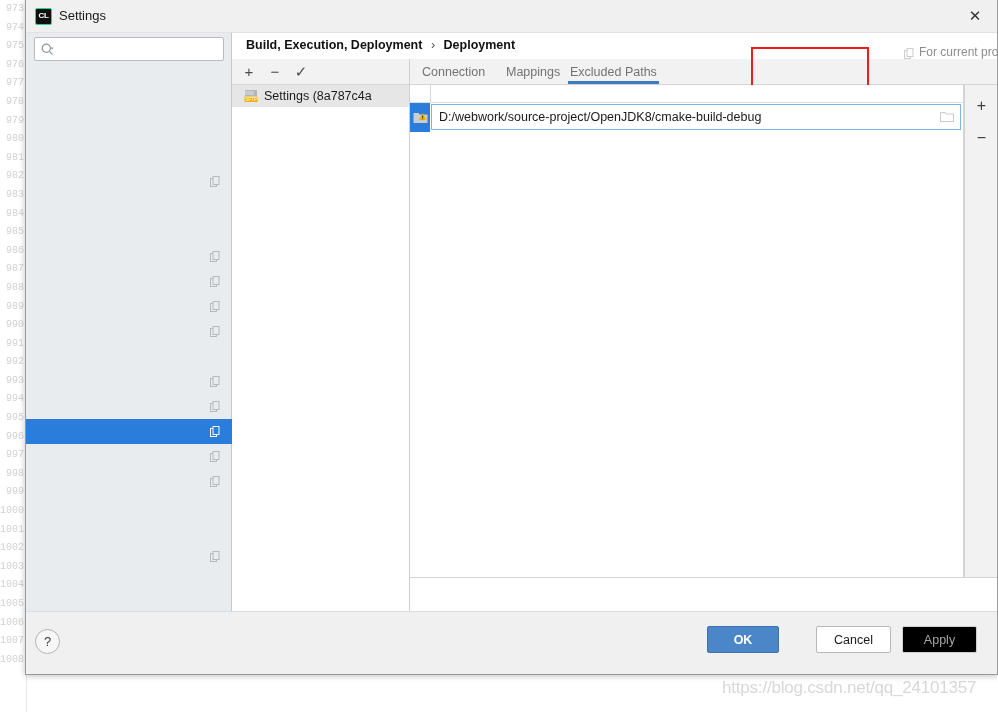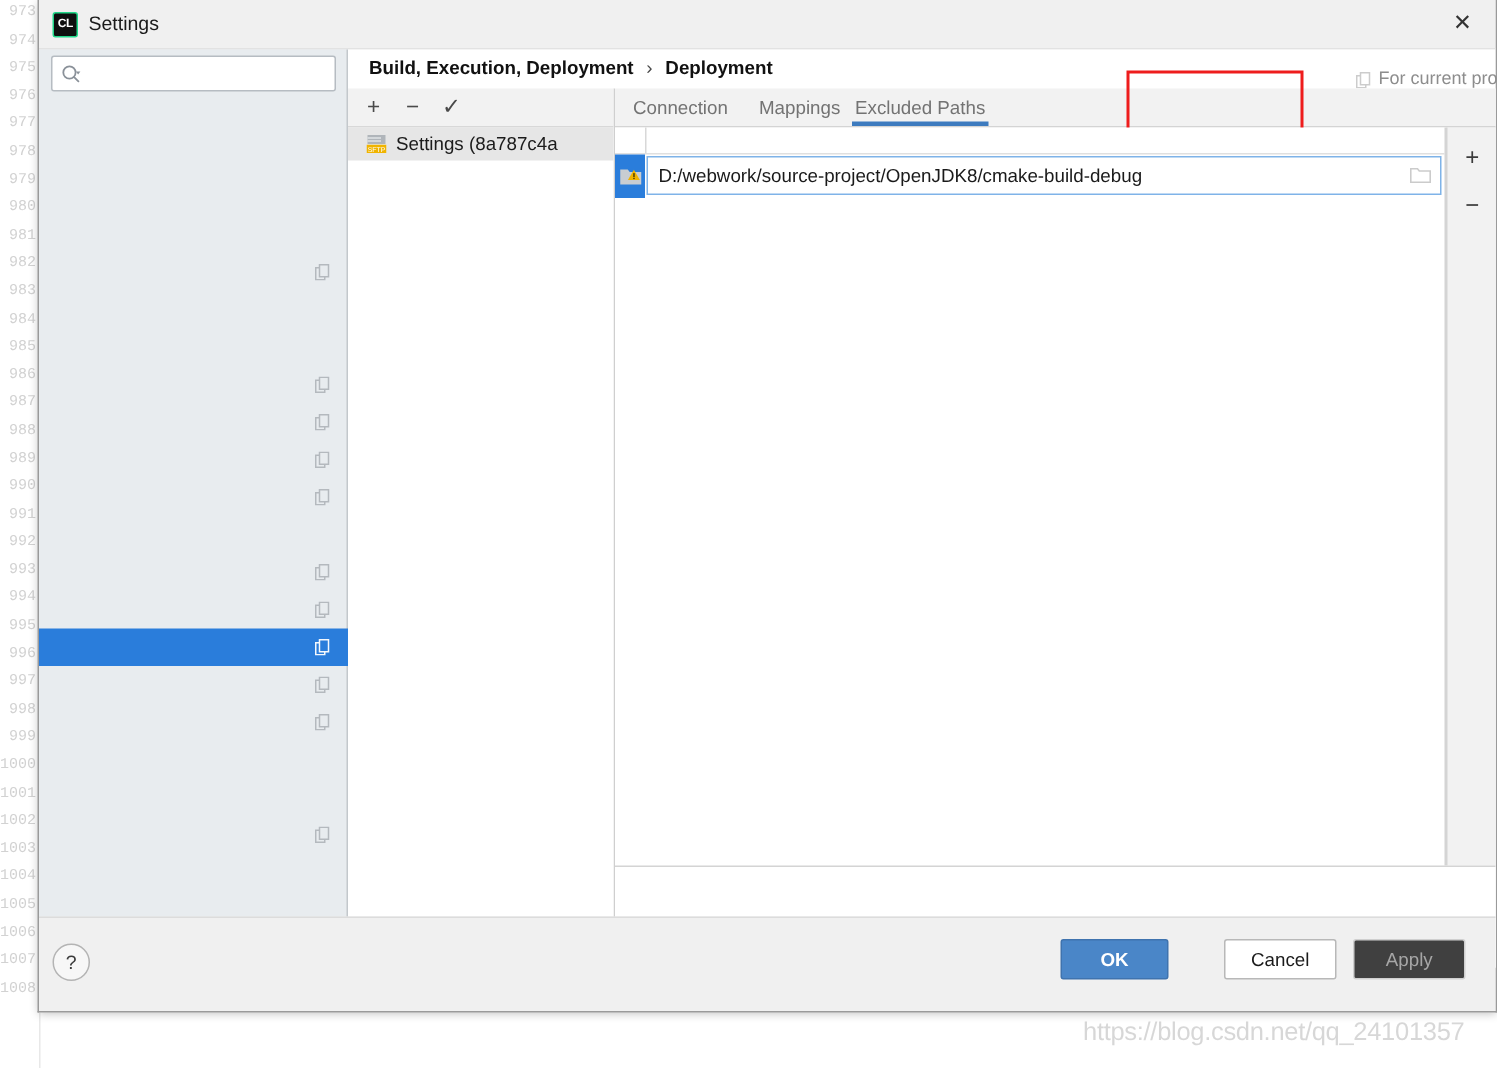--- a/index.html
+++ b/index.html
@@ -235,21 +235,21 @@
     position: absolute; top: 14px; height: 27px; border: 1px solid #b8b8b8;
     background: #ffffff; font-size: 12.5px; color: #1a1a1a;
     font-family: "Liberation Sans", sans-serif; cursor: default;
     border-radius: 2px; padding: 0;
   }
   #ok-btn {
     left: 681px; width: 72px; background: #4a86c8; border-color: #3f73ae;
     color: #ffffff; font-weight: bold;
   }
   #cancel-btn { left: 790px; width: 75px; }
-  #apply-btn { left: 876px; width: 75px; color: #a6a6a6; background: #404040; border-color: #cfcfcf; }
+  #apply-btn { left: 876px; width: 75px; color: #a6a6a6; background: #000000; border-color: #cfcfcf; }
 
   #watermark {
     position: absolute; left: 722px; top: 678px; font-size: 17px;
     color: rgba(150,150,150,0.38); white-space: nowrap;
     font-family: "Liberation Sans", sans-serif; letter-spacing: -0.2px;
     pointer-events: none;
   }
 </style>
 </head>
 <body>

